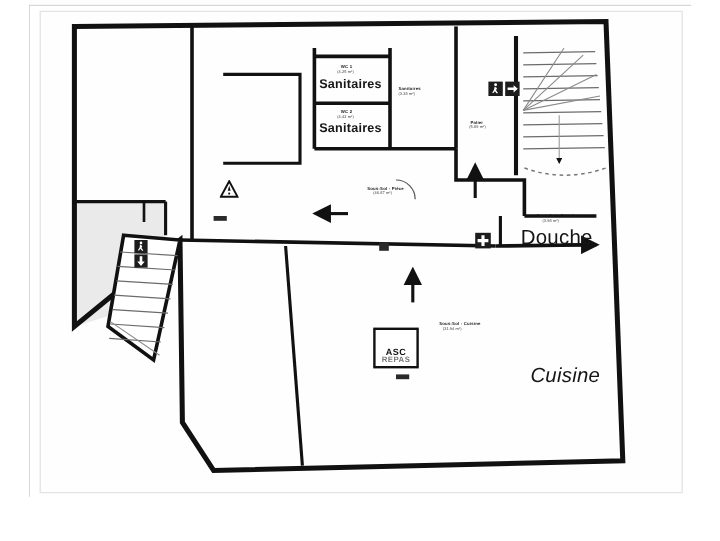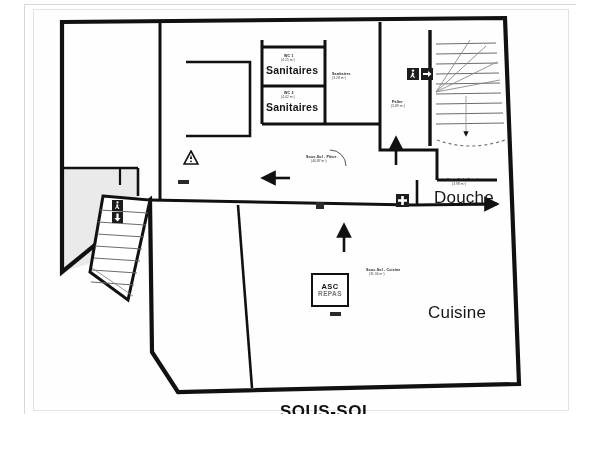--- a/index.html
+++ b/index.html
@@ -153,23 +153,23 @@
 
   <div class="lbl tag-title" style="left:306px;top:155px;">Sous-Sol - Pièce</div>
   <div class="lbl tag-area" style="left:311px;top:159px;">(46.87 m²)</div>
 
   <div class="lbl tag-title" style="left:447px;top:178px;">Sous-Sol - Douche</div>
   <div class="lbl tag-area" style="left:452px;top:182px;">(3.98 m²)</div>
   <div class="lbl room-name big" style="left:434px;top:188px;">Douche</div>
 
   <div class="lbl tag-title" style="left:366px;top:268px;">Sous-Sol - Cuisine</div>
   <div class="lbl tag-area" style="left:369px;top:272px;">(31.94 m²)</div>
-  <div class="lbl room-name big" style="left:428px;top:303px;">Cuisine</div>
-
-  <div class="asc-box" style="left:311px;top:273px;width:34px;height:30px;">
+  <div class="lbl room-name big" style="left:442px;top:303px;font-style:italic;">Cuisine</div>
+
+  <div class="asc-box" style="left:311px;top:273px;width:34px;height:30px;justify-content:flex-end;">
     <div class="asc-t">ASC</div>
     <div class="asc-b">REPAS</div>
   </div>
 
   <div class="chip" style="left:407px;top:68px;width:12px;height:12px;">
     <svg viewBox="0 0 12 12" width="12" height="12">
       <circle cx="6" cy="2.6" r="1.2" fill="#fff"></circle>
       <path d="M5.2,4.2 L7.2,5.4 L6.4,7.2 L8,9.4 L7,10 L5.4,8 L4,9.8 L3.2,9.2 L4.6,7 Z" fill="#fff"></path>
     </svg>
   </div>
@@ -202,18 +202,17 @@
   <div class="chip" style="left:112px;top:212px;width:11px;height:11px;">
     <svg viewBox="0 0 11 11" width="11" height="11">
       <path d="M4.4,1.5 L6.6,1.5 L6.6,6 L8.6,6 L5.5,9.6 L2.4,6 L4.4,6 Z" fill="#fff"></path>
     </svg>
   </div>
 
   <div class="mini-dark" style="left:178px;top:180px;width:11px;height:4px;"></div>
   <div class="mini-dark" style="left:330px;top:312px;width:11px;height:4px;"></div>
   <div class="mini-dark" style="left:316px;top:202px;width:8px;height:7px;"></div>
 
-  <div class="plan-title" style="left:280px;top:402px;">SOUS-SOL</div>
 
   <div class="edge-left"></div>
   <div class="edge-right"></div>
   <div class="edge-bottom"></div>
 </div>
 
 </body></html>

